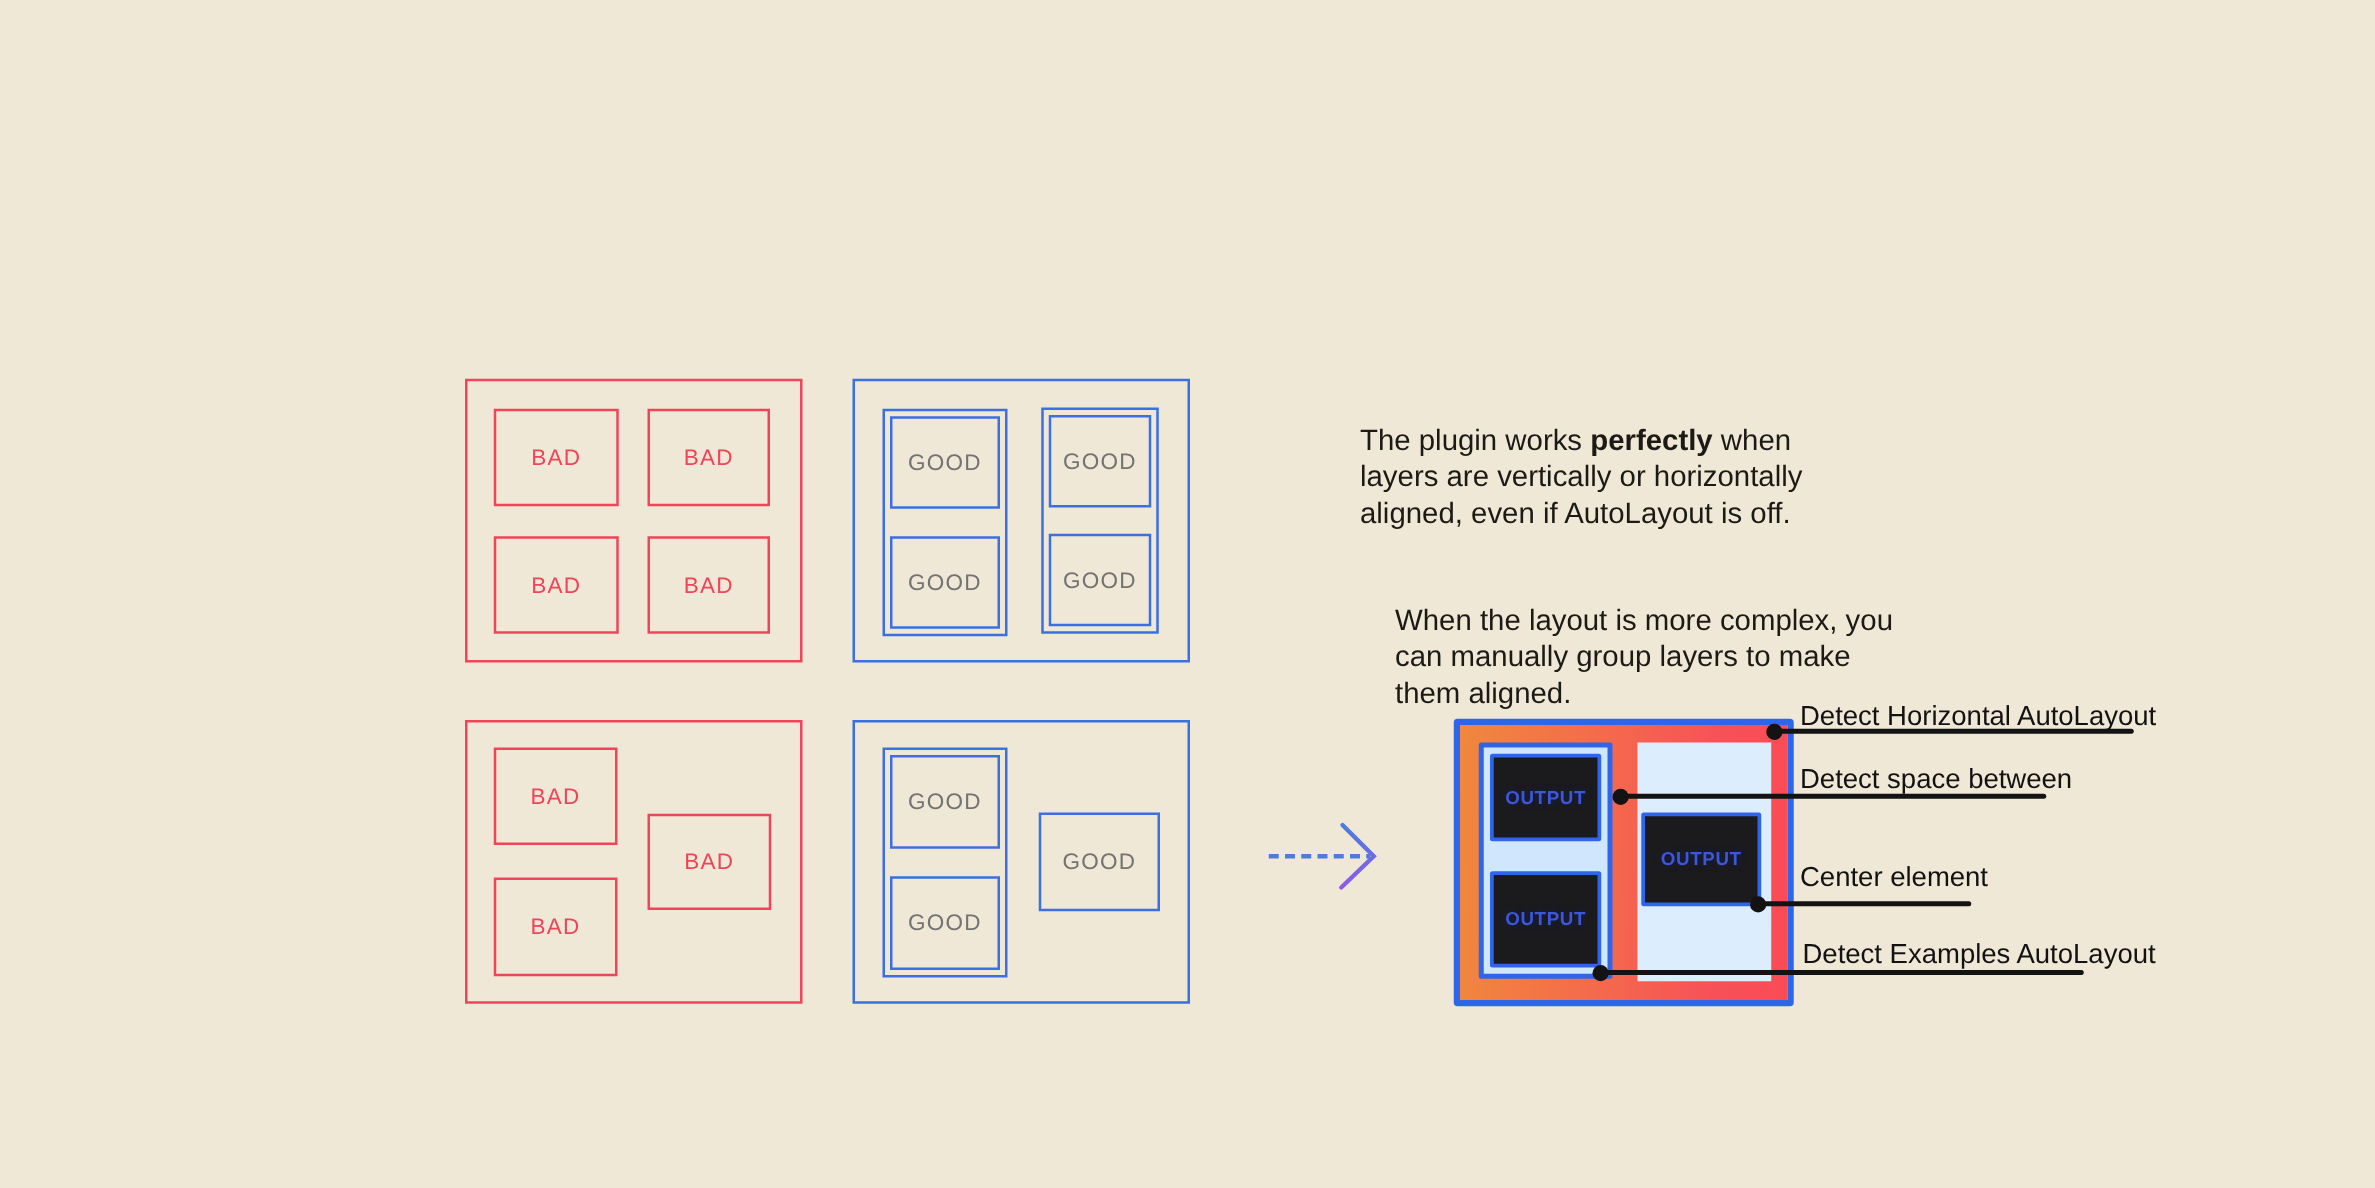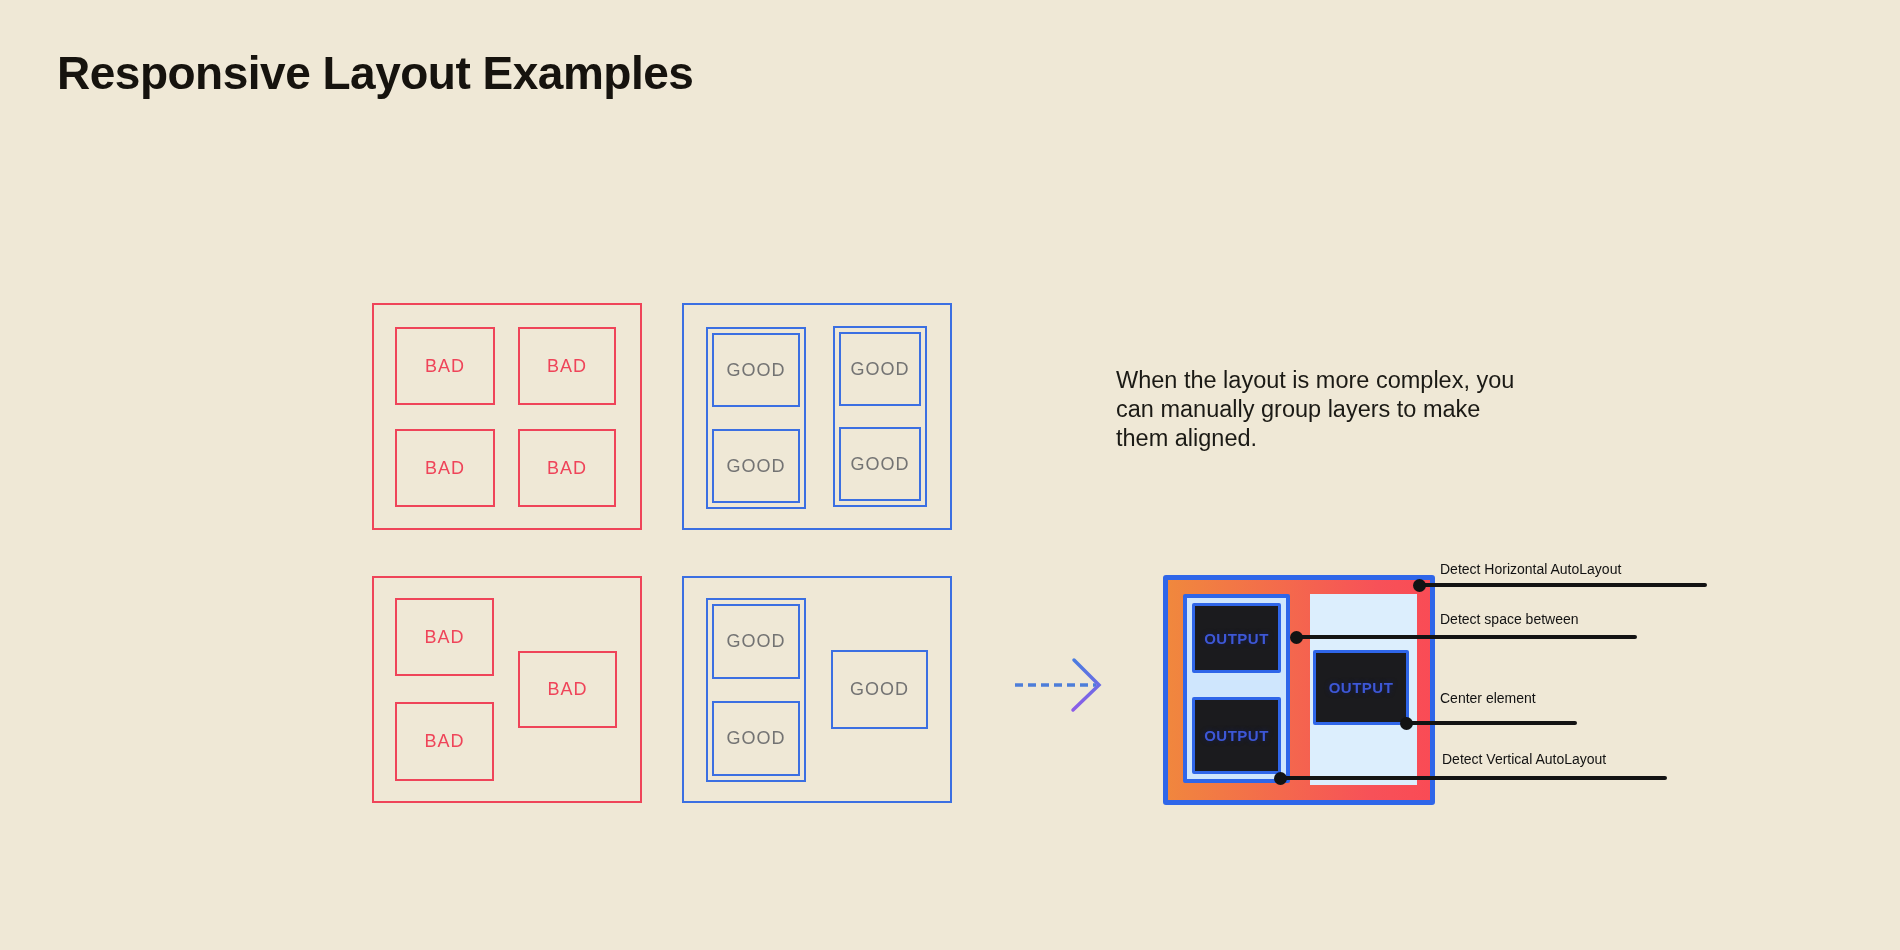--- a/index.html
+++ b/index.html
@@ -61,62 +61,64 @@
   .out-box{box-sizing:border-box;border:3px solid #2F66E9;border-radius:2px;background:#1B1B1E;
         color:#3D57D6;display:flex;align-items:center;justify-content:center;
         font-size:15px;font-weight:700;letter-spacing:0.5px;
         text-shadow:0 0 5px rgba(20,30,90,0.9);}
   .ob1{height:70px;}
   .ob2{height:77px;}
   .out-col{position:absolute;left:142px;top:14px;width:107px;height:191px;background:#DCEEFD;}
   .obc{position:absolute;left:145px;top:70px;width:96px;height:75px;}
 
   
-  .ann-label{position:absolute;font-size:14px;font-weight:500;color:#121212;line-height:1;}
+  .ann-label{position:absolute;font-size:22px;font-weight:500;color:#121212;line-height:1;}
   .l1{left:1440px;top:562px;}
   .l2{left:1440px;top:612px;}
   .l3{left:1440px;top:691px;}
   .l4{left:1442px;top:752px;}
   .ann-line{position:absolute;height:4px;background:#131313;border-radius:2px;}
   .n1{left:1420px;top:583px;width:287px;}
   .n2{left:1297px;top:635px;width:340px;}
   .n3{left:1407px;top:721px;width:170px;}
   .n4{left:1281px;top:776px;width:386px;}
   .ann-dot{position:absolute;width:13px;height:13px;border-radius:50%;background:#131313;}
   .d1{left:1413px;top:579px;}
   .d2{left:1290px;top:631px;}
   .d3{left:1400px;top:717px;}
   .d4{left:1274px;top:772px;}
 </style>
 </head>
 <body>
 
 <div class="canvas">
 
-  <h1 class="title">Responsive Layout Examples</h1>
 
   <section class="frame red-frame rf1">
     <div class="cell red-cell">BAD</div>
     <div class="cell red-cell">BAD</div>
     <div class="cell red-cell">BAD</div>
     <div class="cell red-cell">BAD</div>
   </section>
 
   <section class="frame blue-frame gf1">
     <div class="ggroup ga">
       <div class="cell blue-cell">GOOD</div>
       <div class="cell blue-cell">GOOD</div>
     </div>
     <div class="ggroup gb">
       <div class="cell blue-cell">GOOD</div>
       <div class="cell blue-cell">GOOD</div>
     </div>
   </section>
 
   <div class="desc">
+    <p class="p1"><span>The plugin works </span><strong>perfectly</strong><span> when
+layers are vertically or horizontally
+aligned, even if AutoLayout is off.</span></p>
     <p class="p2">When the layout is more complex, you
 can manually group layers to make
 them aligned.</p>
   </div>
 
   <section class="frame red-frame rf2">
     <div class="cell red-cell rb1">BAD</div>
     <div class="cell red-cell rb2">BAD</div>
     <div class="cell red-cell rb3">BAD</div>
   </section>
@@ -154,17 +156,17 @@
   <div class="ann-dot d1"></div>
 
   <div class="ann-label l2">Detect space between</div>
   <div class="ann-line n2"></div>
   <div class="ann-dot d2"></div>
 
   <div class="ann-label l3">Center element</div>
   <div class="ann-line n3"></div>
   <div class="ann-dot d3"></div>
 
-  <div class="ann-label l4">Detect Vertical AutoLayout</div>
+  <div class="ann-label l4">Detect Examples AutoLayout</div>
   <div class="ann-line n4"></div>
   <div class="ann-dot d4"></div>
 
 </div>
 
 </body></html>

